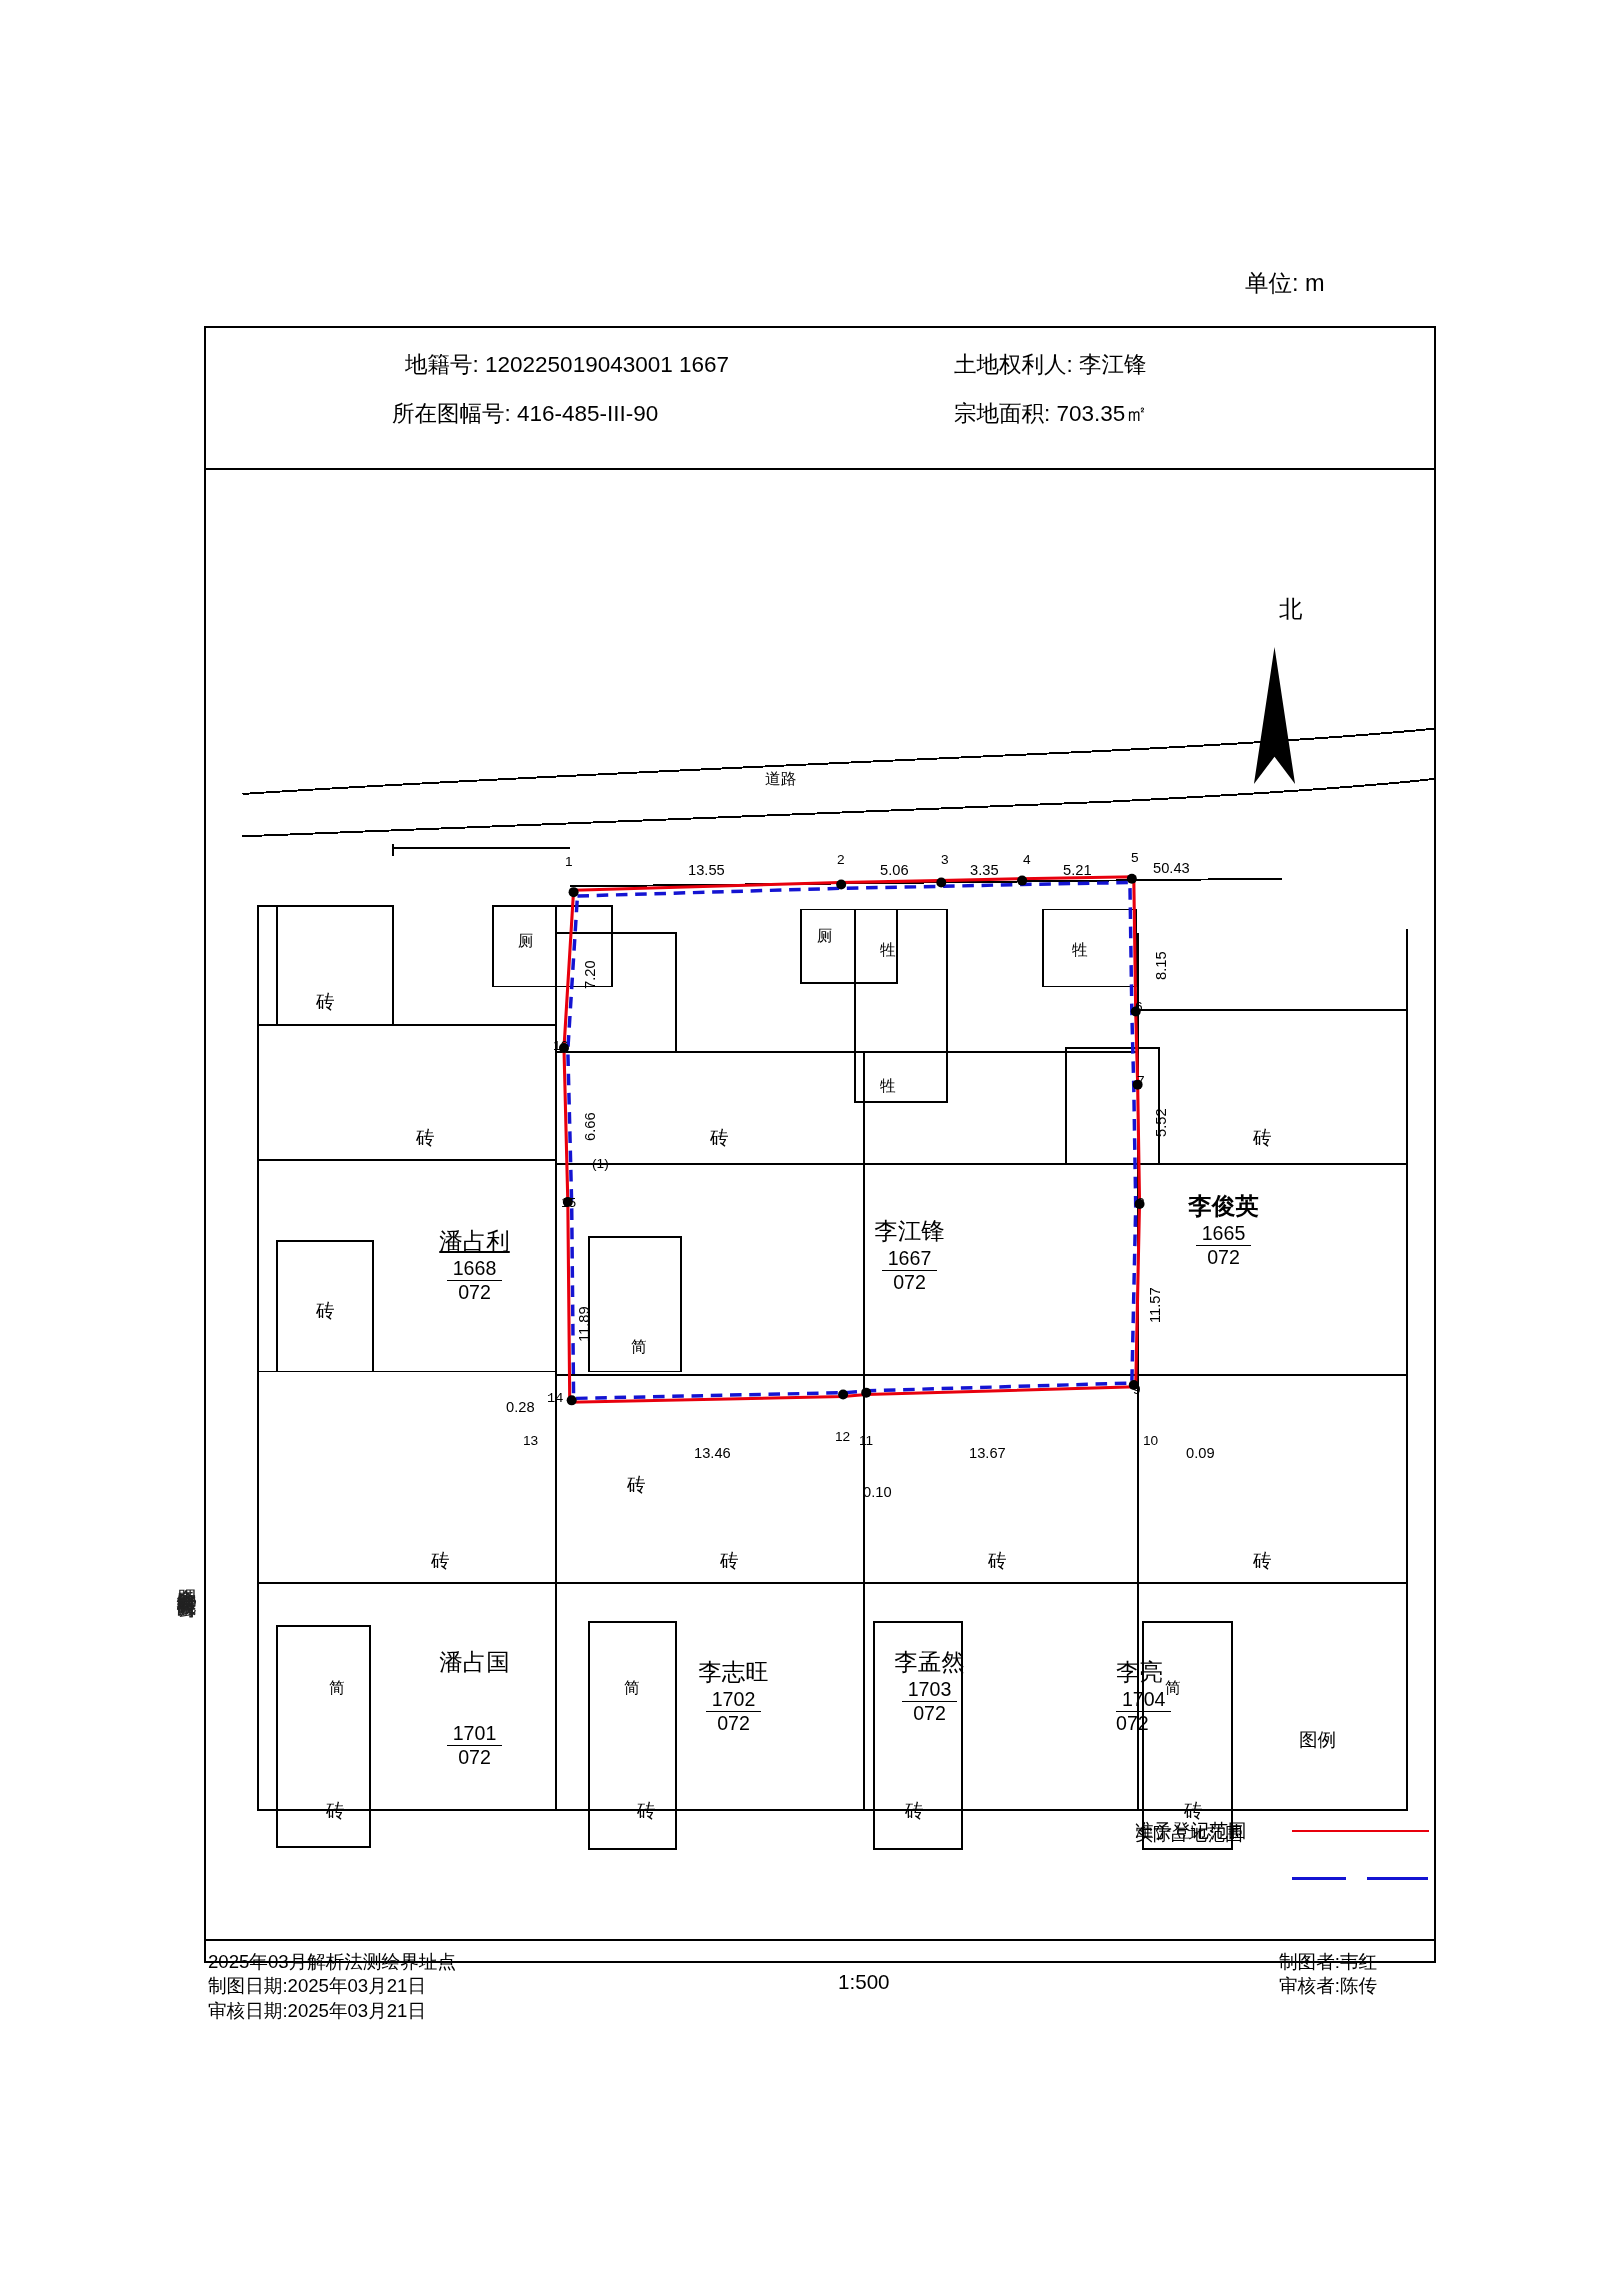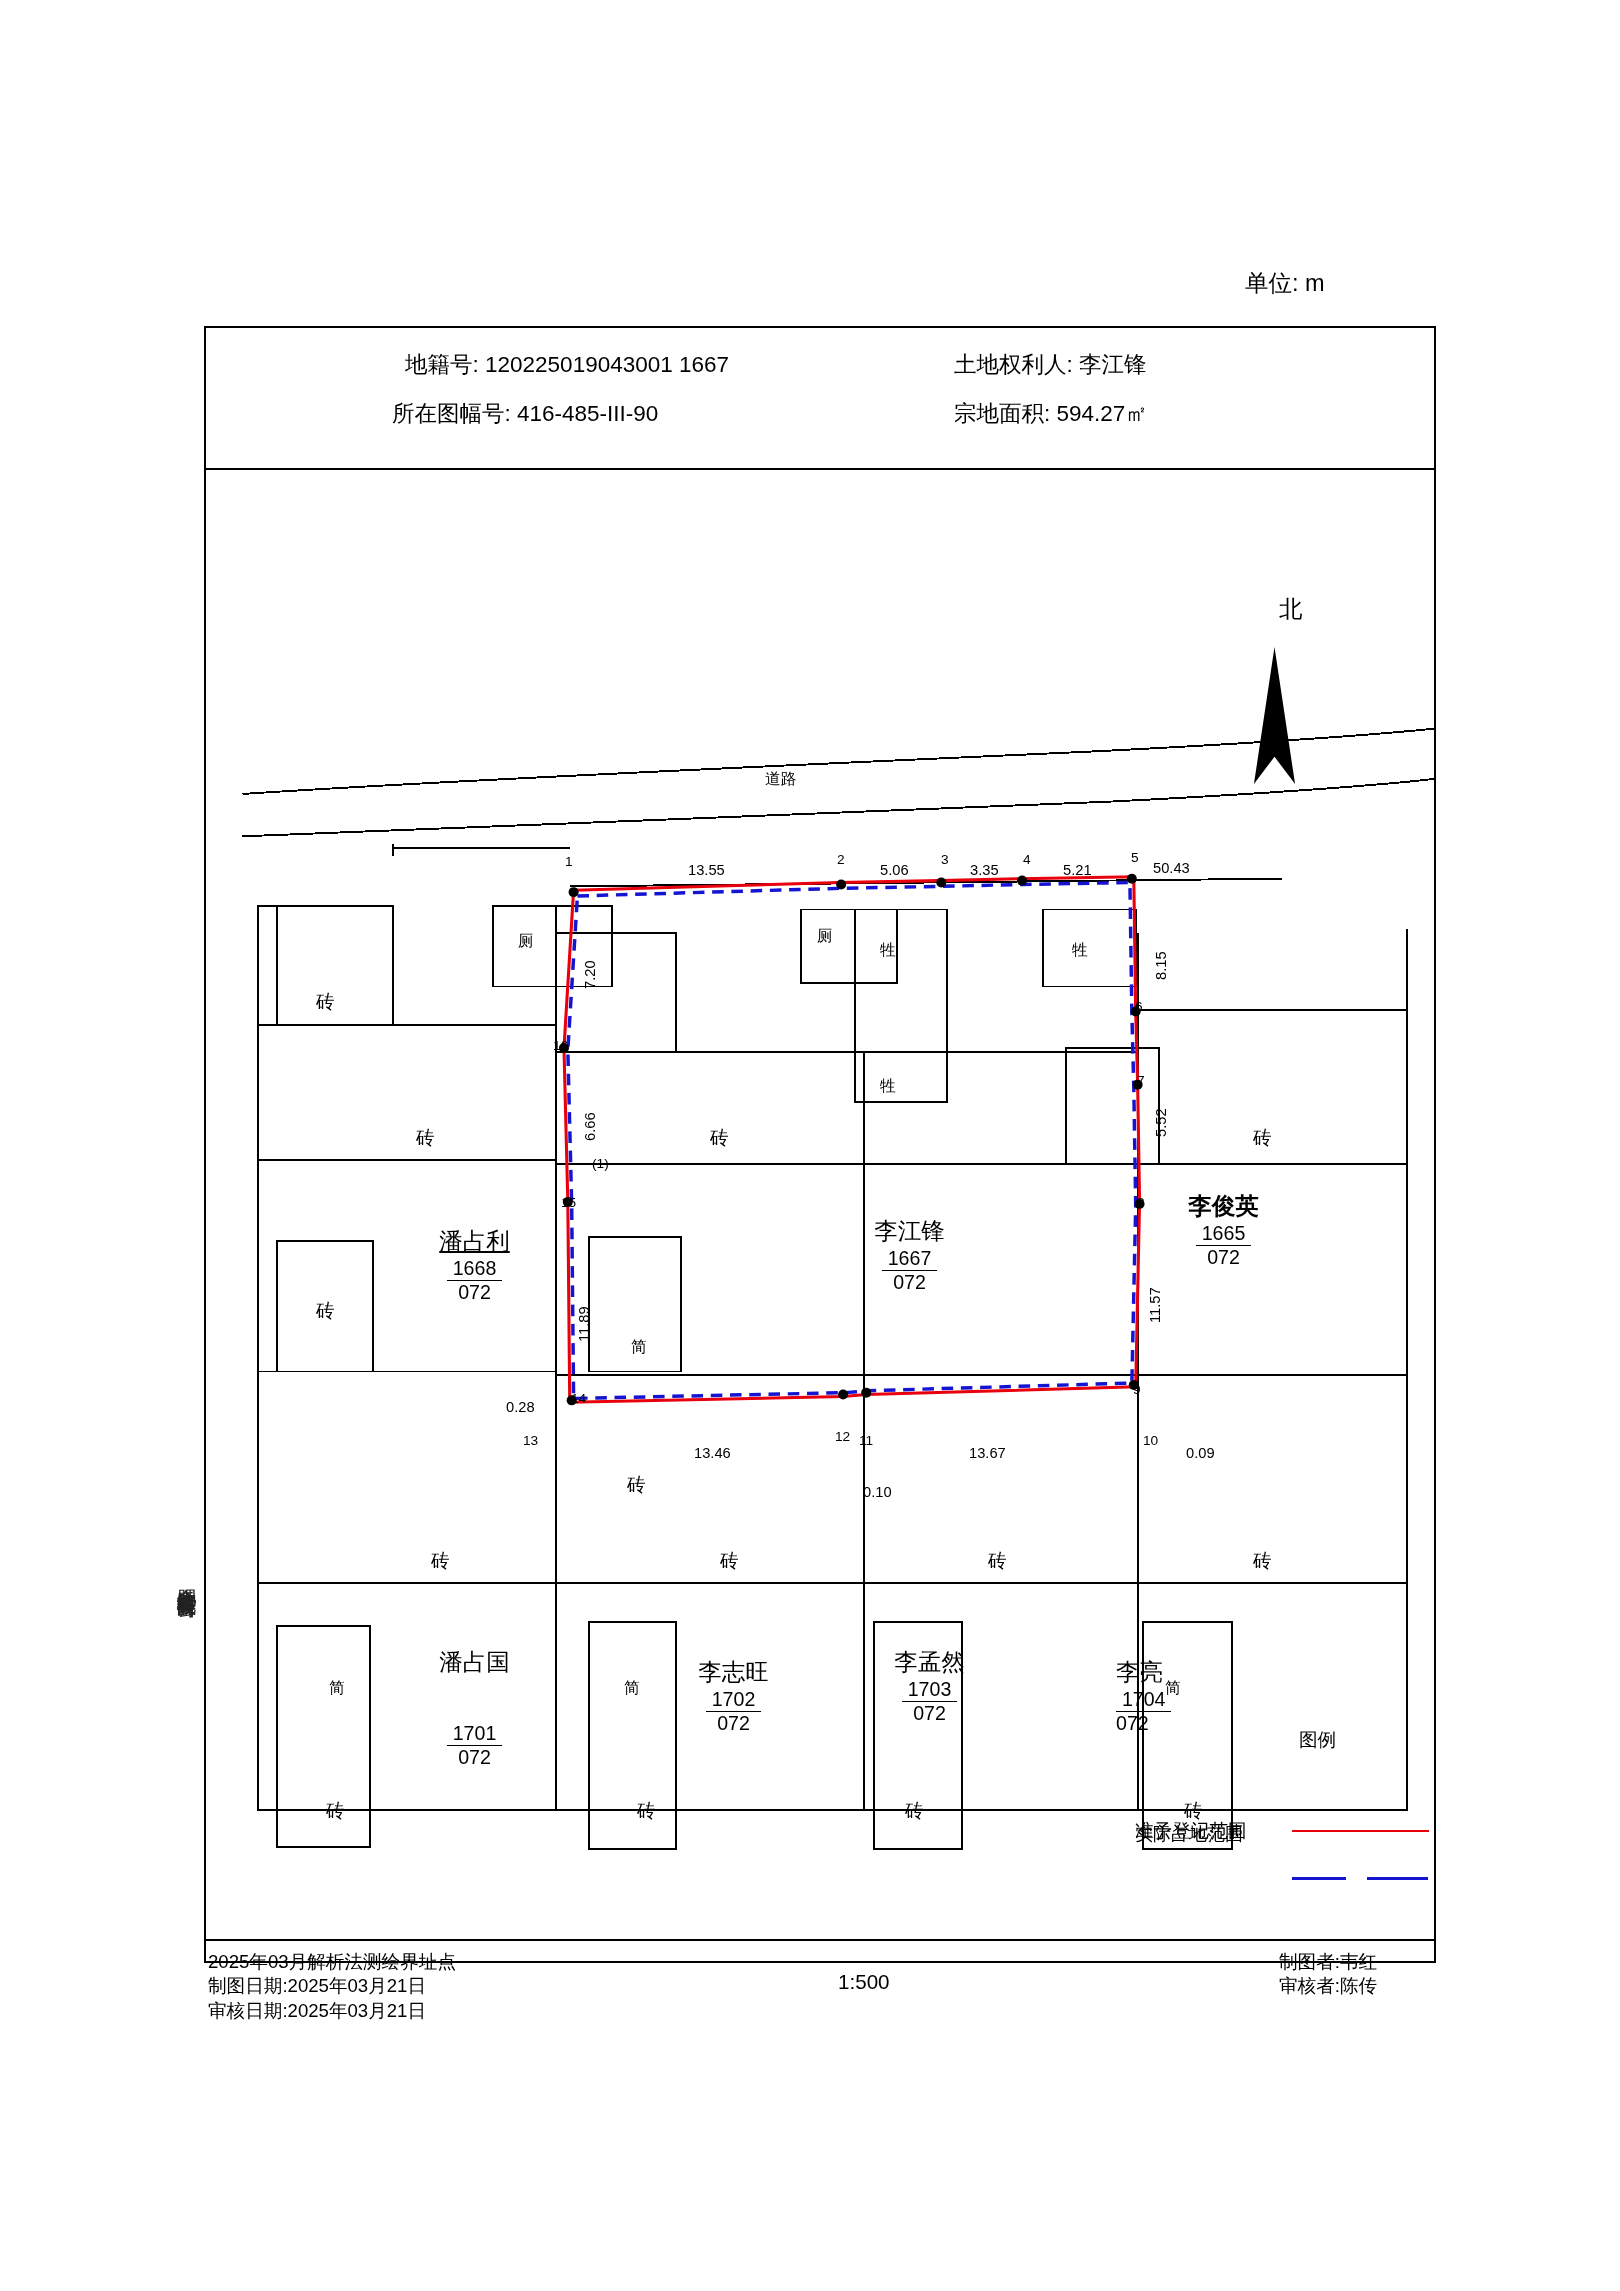--- a/index.html
+++ b/index.html
@@ -87,21 +87,21 @@
     <div class="row h2">
       <span>所在图幅号:</span>
       <span>416-485-III-90</span>
     </div>
     <div class="row h3">
       <span>土地权利人:</span>
       <span>李江锋</span>
     </div>
     <div class="row h4">
       <span>宗地面积:</span>
-      <span>594.27㎡</span>
+      <span>703.35㎡</span>
     </div>
   </div>
 
   <div class="foot"></div>
   <div class="foot-text f1">2025年03月解析法测绘界址点</div>
   <div class="foot-text f2">制图日期:2025年03月21日</div>
   <div class="foot-text f3">审核日期:2025年03月21日</div>
   <div class="foot-text f4">1:500</div>
   <div class="foot-text f5">制图者:韦红</div>
   <div class="foot-text f6">审核者:陈传</div>
@@ -299,19 +299,19 @@
     <div class="mlab tiny" style="left:819px; top:382px;">4</div>
     <div class="mlab tiny" style="left:927px; top:380px;">5</div>
     <div class="mlab tiny" style="left:931px; top:529px;">6</div>
     <div class="mlab tiny" style="left:933px; top:603px;">7</div>
     <div class="mlab tiny" style="left:933px; top:725px;">8</div>
     <div class="mlab tiny" style="left:929px; top:912px;">9</div>
     <div class="mlab tiny" style="left:939px; top:963px;">10</div>
     <div class="mlab tiny" style="left:655px; top:963px;">11</div>
     <div class="mlab tiny" style="left:631px; top:959px;">12</div>
     <div class="mlab tiny" style="left:319px; top:963px;">13</div>
-    <div class="mlab tiny" style="left:367px; top:921px;">14</div>
+    <div class="mlab tiny" style="left:343px; top:921px;font-family:Liberation Mono, monospace;">14</div>
     <div class="mlab tiny" style="left:357px; top:725px;">15</div>
     <div class="mlab tiny" style="left:349px; top:568px;">16</div>
   </div>
 
 </div>
 
 
 </body></html>

